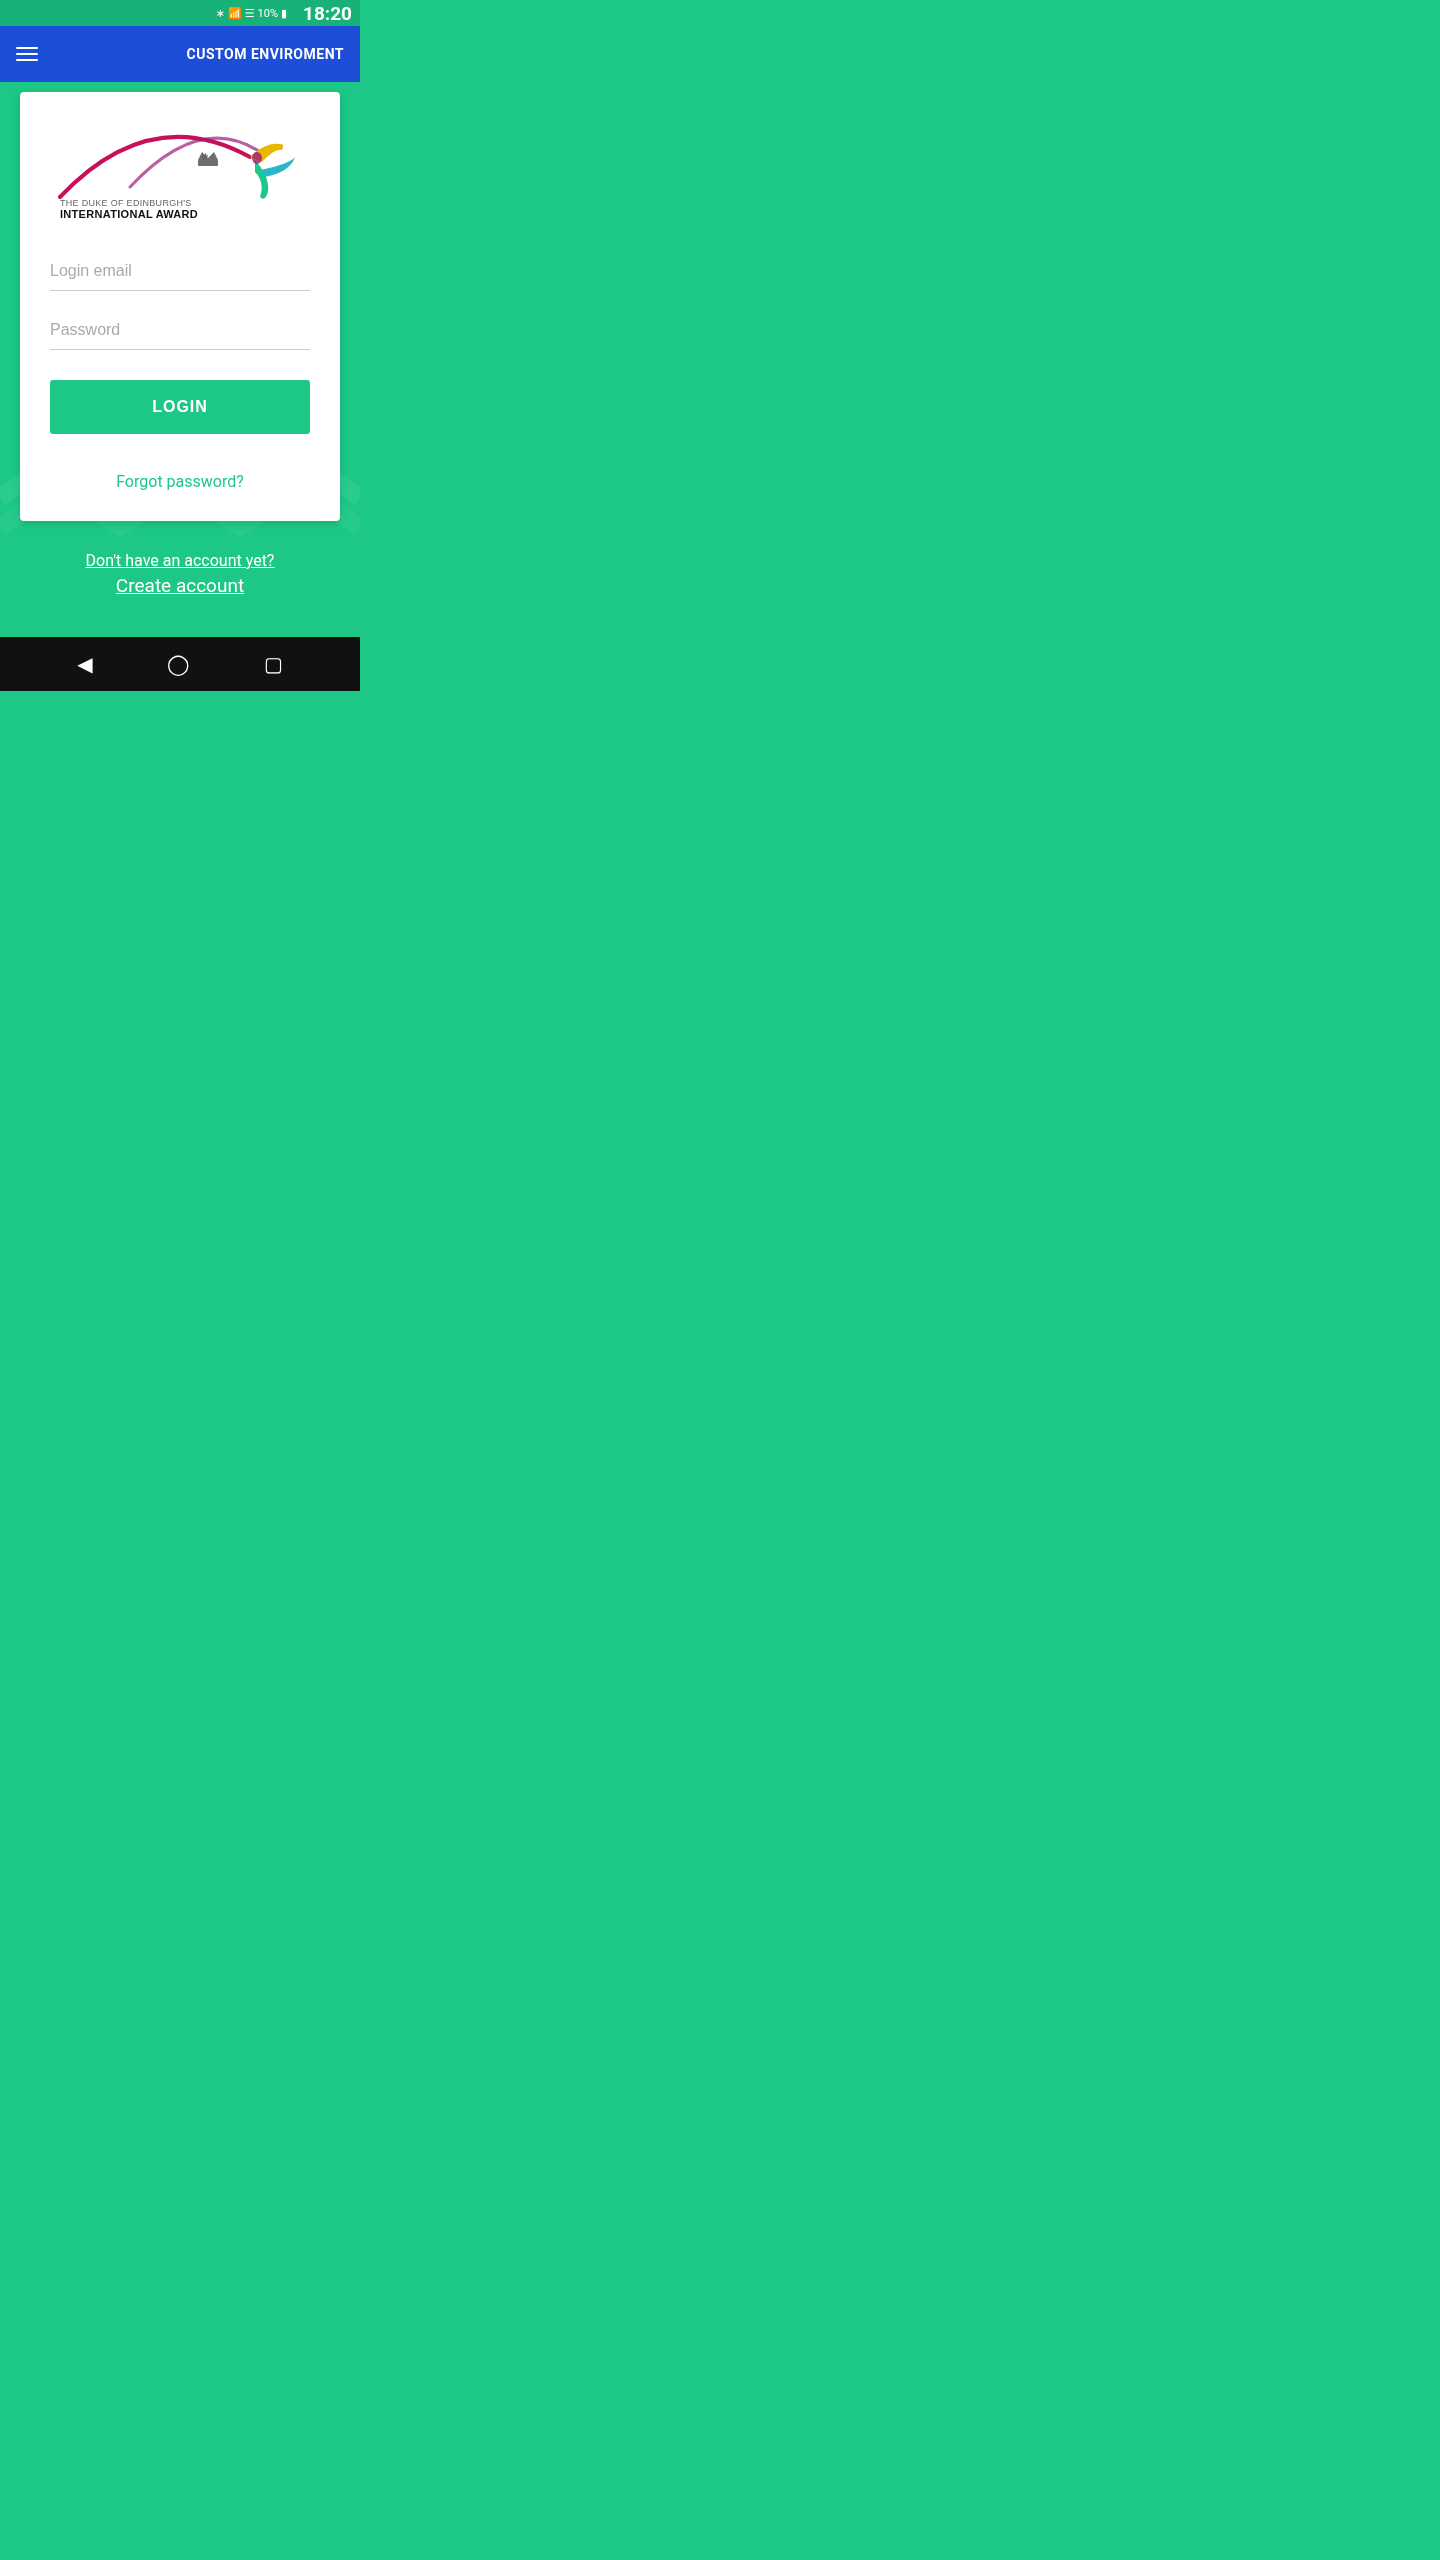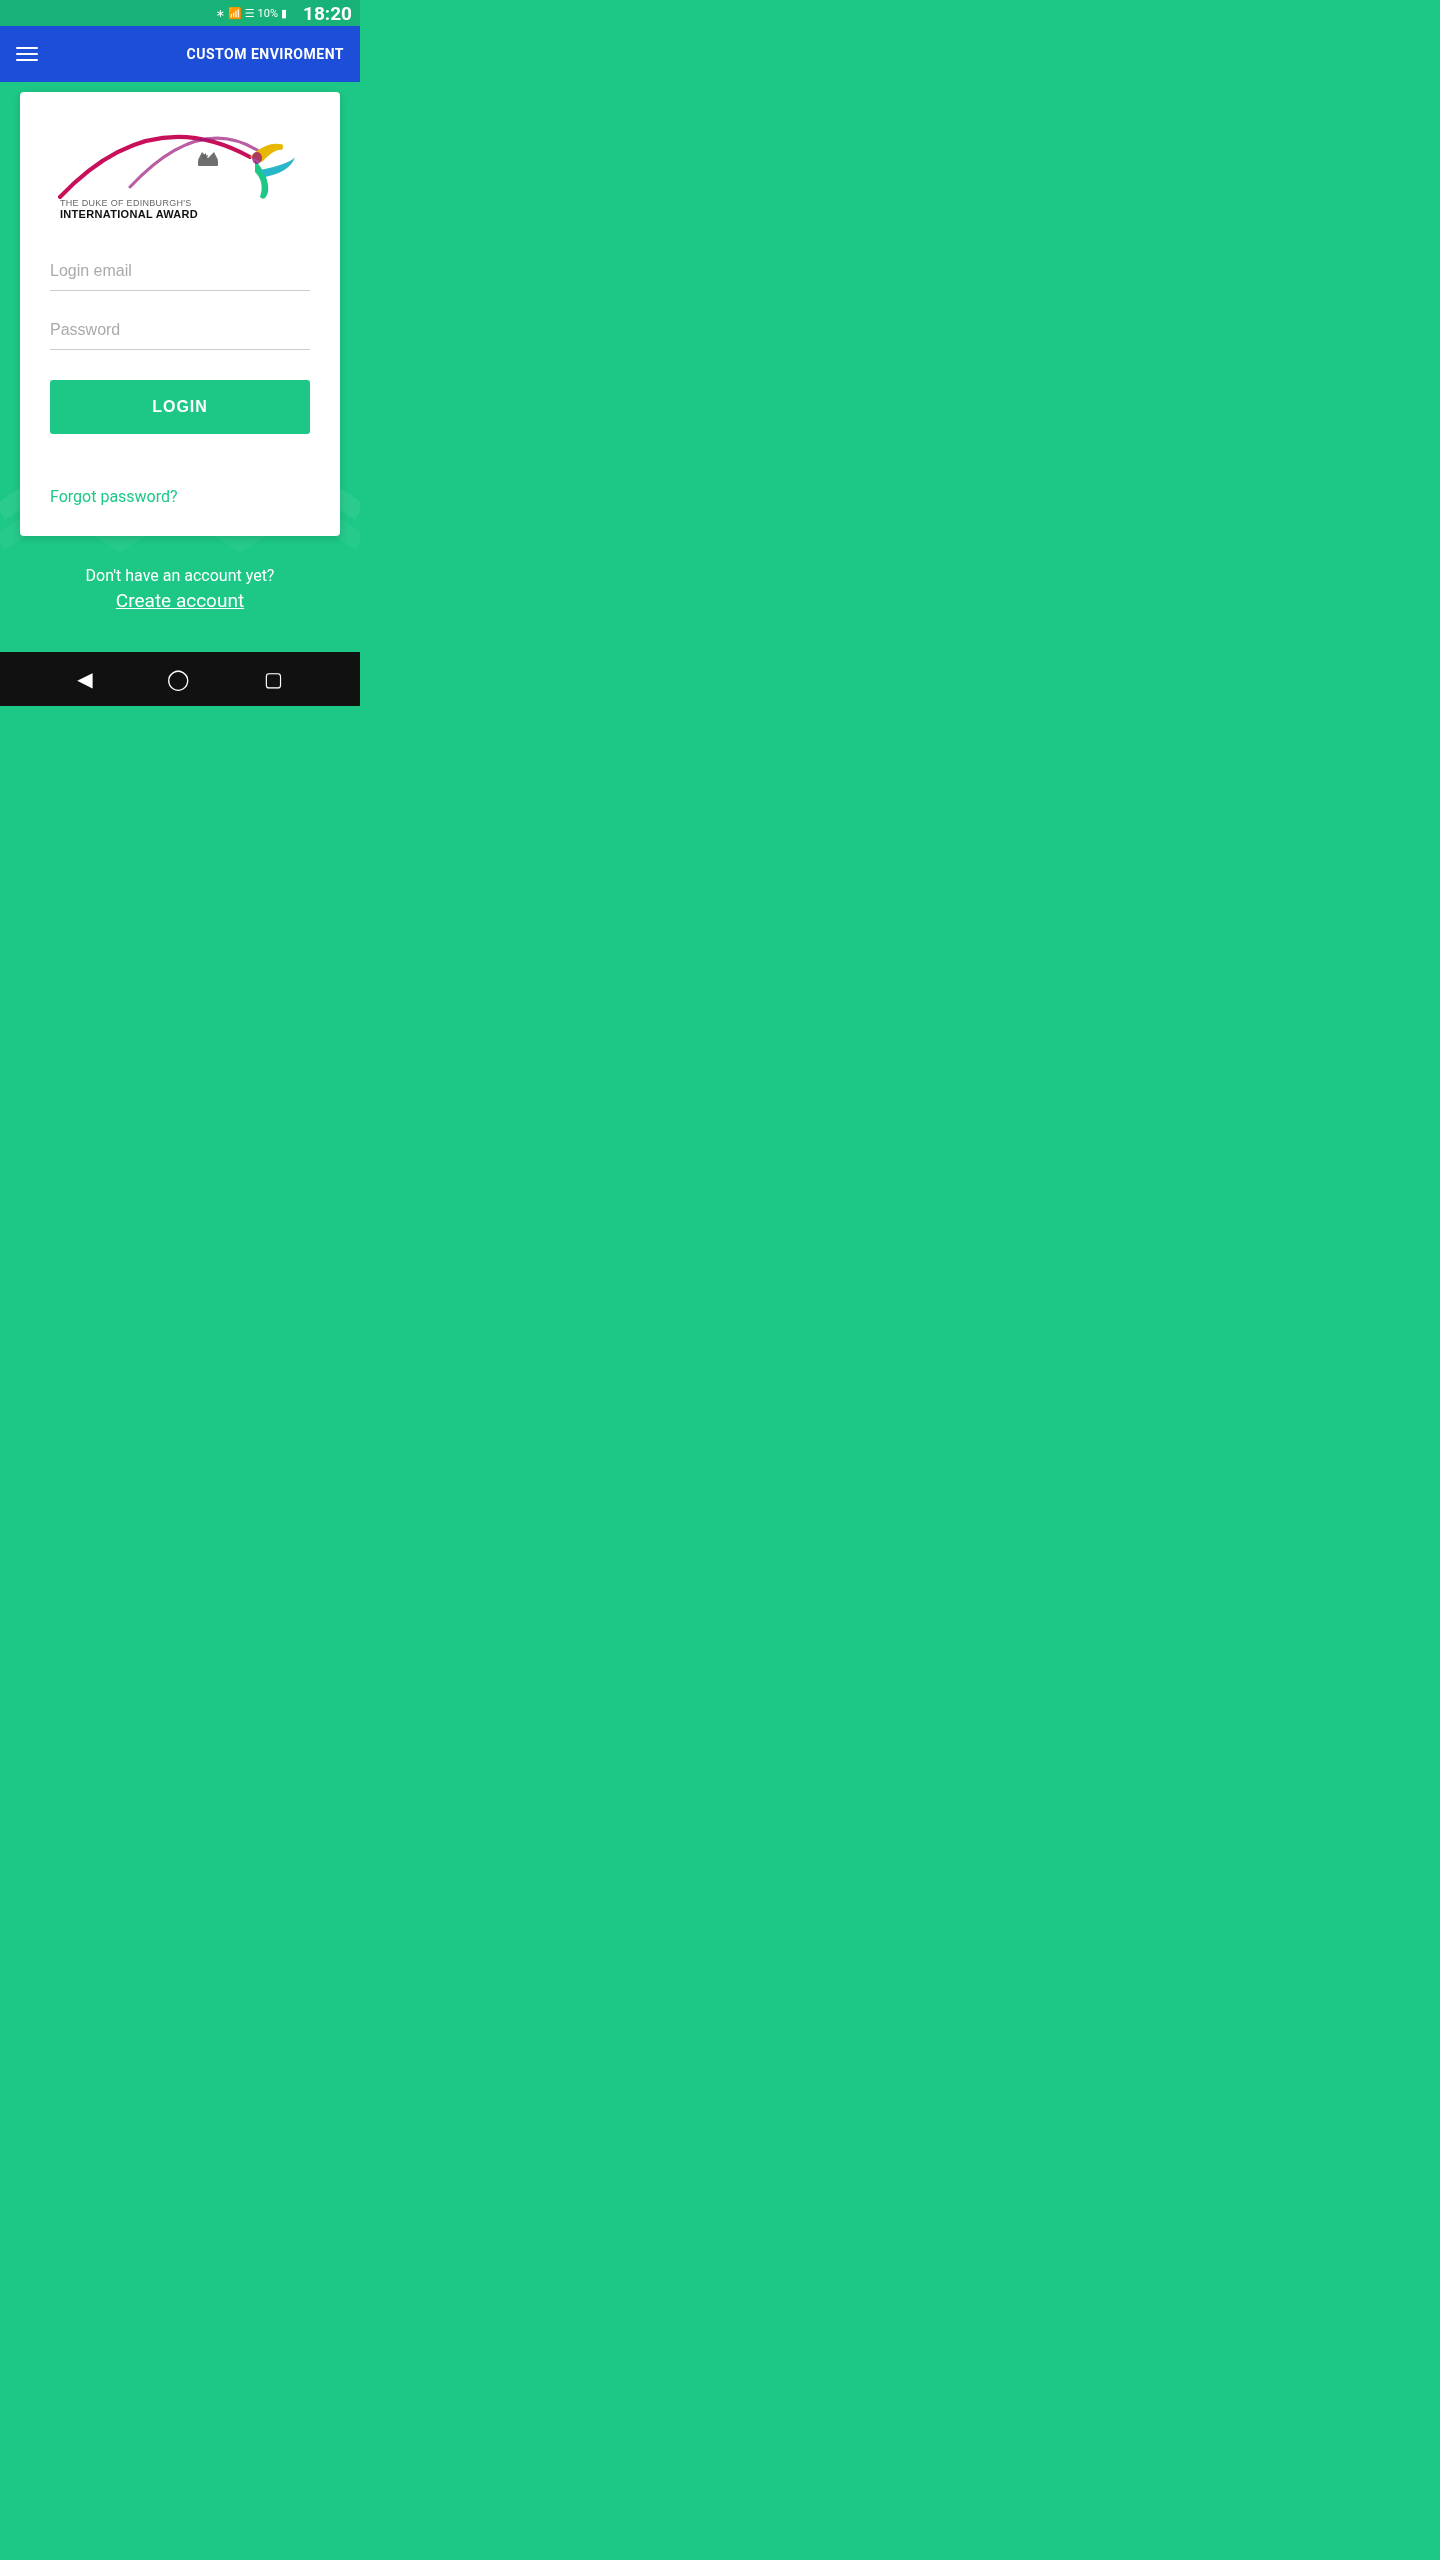--- a/index.html
+++ b/index.html
@@ -125,41 +125,42 @@
       font-size: 16px;
       font-weight: 700;
       letter-spacing: 1px;
       cursor: pointer;
       margin-top: 10px;
       margin-bottom: 32px;
     }
 
     
     .forgot-password {
-      text-align: left;
+      text-align: center;
       color: #1DC886;
       font-size: 16px;
       cursor: pointer;
       text-decoration: none;
       display: block;
-      margin-top: 21px;
+      margin-top: 6px;
     }
 
     
     .bottom-section {
       text-align: center;
       padding: 30px 20px 20px 20px;
       z-index: 2;
       position: relative;
     }
 
     .no-account-text {
       color: white;
       font-size: 16px;
       margin-bottom: 4px;
+      text-decoration: underline;
     }
 
     .create-account-link {
       color: white;
       font-size: 19px;
       text-decoration: underline;
       cursor: pointer;
     }
 
     

